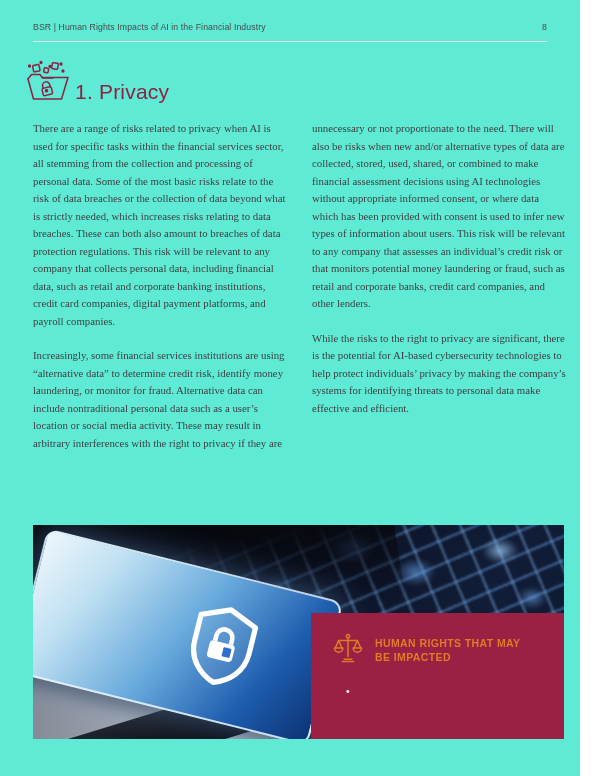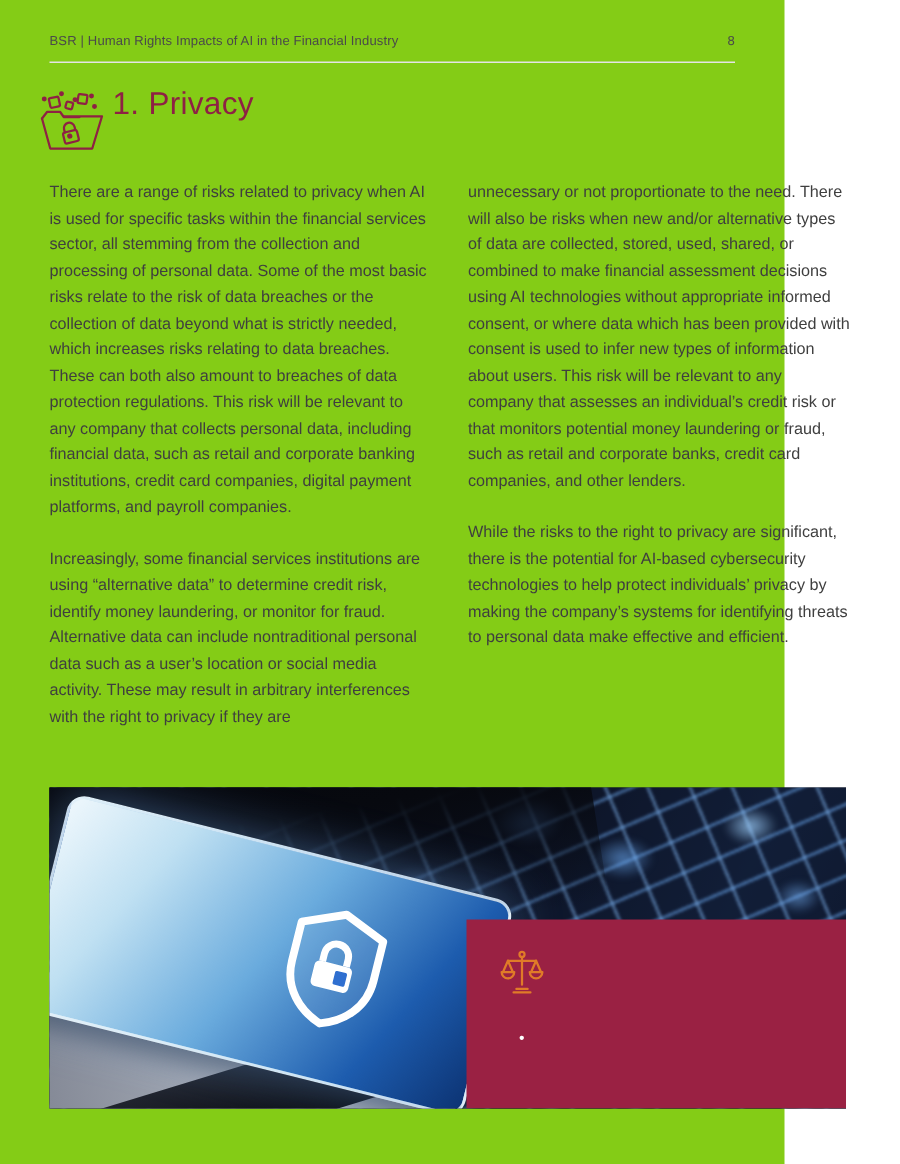--- a/index.html
+++ b/index.html
@@ -1,33 +1,33 @@
 <!DOCTYPE html>
 <html><head>
 <meta charset="utf-8">
 <style>
   * { margin:0; padding:0; box-sizing:border-box; }
   html,body { width:600px; height:776px; background:#ffffff; overflow:hidden;
               font-family:"Liberation Sans", sans-serif; }
-  .page { position:relative; width:523px; height:776px; background:#84cc16; }
+  .page { position:relative; width:580px; height:776px; background:#5eead4; }
 
   
   .header { position:absolute; top:22px; left:33px; right:33px;
             display:flex; justify-content:space-between; align-items:flex-end;
             padding-bottom:9px; border-bottom:1px solid #e4e4e4;
             font-size:8.7px; color:#4a4a4a; letter-spacing:.1px; }
 
   
-  .titleRow { position:absolute; top:58px; left:23px; display:flex; align-items:flex-start; gap:4px; }
+  .titleRow { position:absolute; top:58px; left:23px; display:flex; align-items:flex-end; gap:4px; }
   .titleRow svg { display:block; }
   .sectionTitle { font-size:21px; color:#8e2144; font-weight:500; letter-spacing:.2px; }
 
   
   .columns { position:absolute; top:120px; left:33px; width:534px;
-             display:flex; gap:24px; }
+             display:flex; gap:24px;font-family:Liberation Serif, serif; }
   .col { width:255px; font-size:10.8px; line-height:17.5px; color:#3f3f3f; }
   .col p { margin-bottom:17px; }
 
   
   .photo { position:absolute; left:33px; top:525px; width:531px; height:214px;
            overflow:hidden; background:#0b1020; }
   .ph-base { position:absolute; inset:0;
              background:linear-gradient(115deg,#05060b 0%,#0b0e1a 28%,#15203a 55%,#1d3258 78%,#162544 100%); }
   .ph-keys { position:absolute; left:-80px; top:-60px; width:760px; height:360px;
              transform:rotate(-11deg);
@@ -149,20 +149,21 @@
             <circle cx="16" cy="4.5" r="1.8"></circle>
             <line x1="16" y1="6.5" x2="16" y2="26"></line>
             <line x1="6" y1="9" x2="26" y2="9"></line>
             <path d="M6 9 L2.5 17 M6 9 L9.5 17"></path>
             <path d="M1.5 17 a4.5 4.5 0 0 0 9 0 Z"></path>
             <path d="M26 9 L22.5 17 M26 9 L29.5 17"></path>
             <path d="M21.5 17 a4.5 4.5 0 0 0 9 0 Z"></path>
             <path d="M12 29 h8 M10 31.5 h12"></path>
           </svg>
         </span>
+        <div class="co-title">HUMAN RIGHTS THAT MAY BE IMPACTED</div>
       </div>
       <div class="co-list">
         <span class="co-bullet">•</span>
       </div>
     </div>
   </div>
 
 </div>
 
 </body></html>

